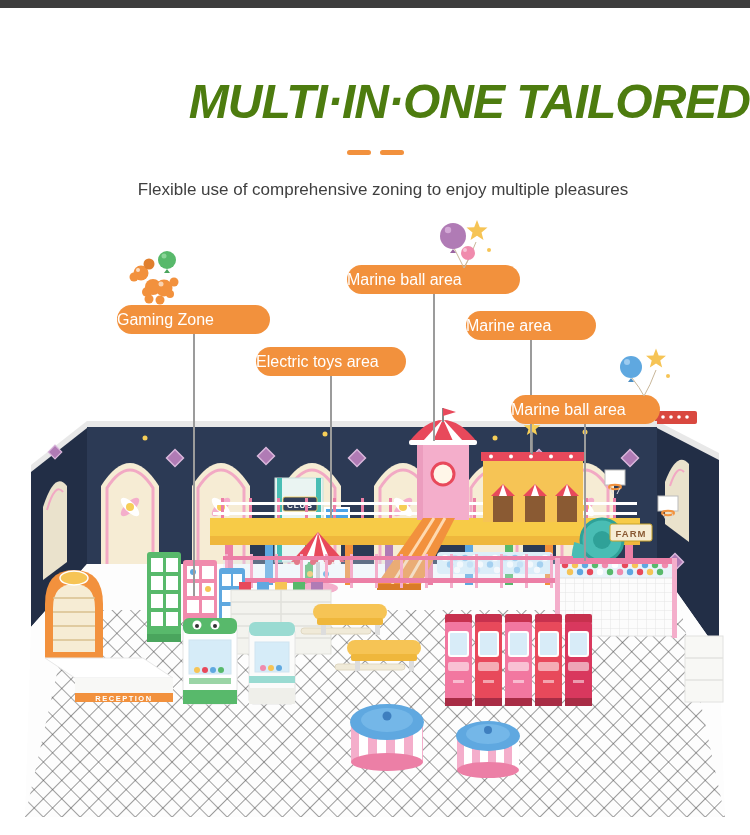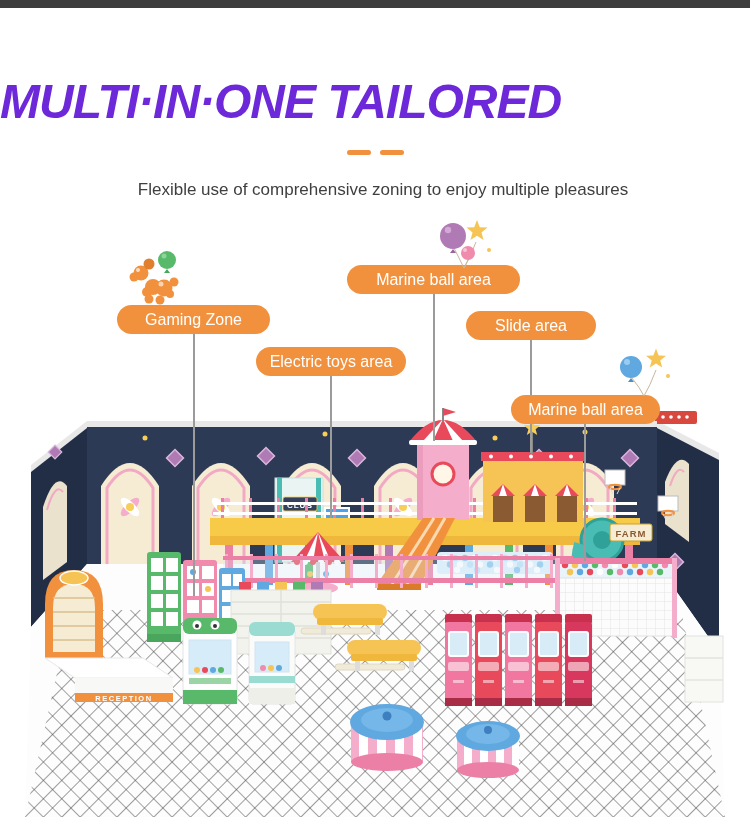--- a/index.html
+++ b/index.html
@@ -3,33 +3,33 @@
 <meta charset="utf-8">
 <style>
   * { box-sizing: border-box; }
   body { margin:0; background:#ffffff; font-family:"Liberation Sans", sans-serif; }
   .page { position:relative; width:750px; height:835px; background:#ffffff; overflow:hidden; }
 
   .top-bar { position:absolute; top:0; left:0; width:750px; height:8px; background:#3d3d3d; }
 
   .title {
     position:absolute; top:74px; left:0; width:750px; margin:0;
-    text-align:left; font-size:48px; font-weight:bold; font-style:italic;
-    color:#6d28d9; letter-spacing:-1px; white-space:nowrap;
+    text-align:right; font-size:48px; font-weight:bold; font-style:italic;
+    color:#4d7c0f; letter-spacing:-1px; white-space:nowrap;
   }
   .divider { position:absolute; top:150px; left:0; width:750px; display:flex; justify-content:center; gap:9px; }
   .divider span { width:24px; height:5px; border-radius:3px; background:#F2913D; display:block; }
   .subtitle {
     position:absolute; top:172px; left:0; width:750px; margin:8px;
     text-align:center; font-size:17px; color:#3f3f3f;
   }
 
   .pill {
     position:absolute; height:29px; line-height:29px; border-radius:15px;
-    background:#F2913D; color:#ffffff; text-align:center; font-size:16px;
+    background:#F2913D; color:#ffffff; font-size:16px;
     z-index:4; white-space:nowrap;
   }
   .leader { position:absolute; width:2px; background:#9b9b9b; z-index:3; }
   .balloon { position:absolute; z-index:4; }
   .playground { position:absolute; left:25px; top:412px; width:700px; height:405px; z-index:1; overflow:visible; }
   svg text { font-family:"Liberation Sans", sans-serif; }
 </style>
 </head>
 <body>
 
@@ -46,21 +46,21 @@
 
   <div class="leader" style="left:433px;top:293px;height:148px"></div>
   <div class="leader" style="left:193px;top:333px;height:263px"></div>
   <div class="leader" style="left:330px;top:375px;height:143px"></div>
   <div class="leader" style="left:530px;top:339px;height:114px"></div>
   <div class="leader" style="left:584px;top:423px;height:138px"></div>
 
   <div class="pill" style="left:347px;top:265px;width:173px">Marine ball area</div>
   <div class="pill" style="left:117px;top:305px;width:153px">Gaming Zone</div>
   <div class="pill" style="left:256px;top:347px;width:150px">Electric toys area</div>
-  <div class="pill" style="left:466px;top:311px;width:130px">Slide area</div>
+  <div class="pill" style="left:466px;top:311px;width:130px">Marine area</div>
   <div class="pill" style="left:511px;top:395px;width:149px">Marine ball area</div>
 
   <svg class="balloon" style="left:124px;top:246px" width="58" height="62" viewBox="0 0 58 62">
     <circle cx="43" cy="14" r="9" fill="#58B96B"></circle>
       <circle cx="40" cy="10" r="2.5" fill="#8BD598"></circle>
     <polygon points="43,23 40,27 46,27" fill="#4AA55D"></polygon>
     <circle cx="50" cy="36" r="4.5" fill="#F2913D"></circle>
     <circle cx="40" cy="42" r="8.5" fill="#F2913D"></circle>
     <circle cx="29" cy="41" r="8" fill="#F2913D"></circle>
     <circle cx="23" cy="46" r="5" fill="#F2913D"></circle>

